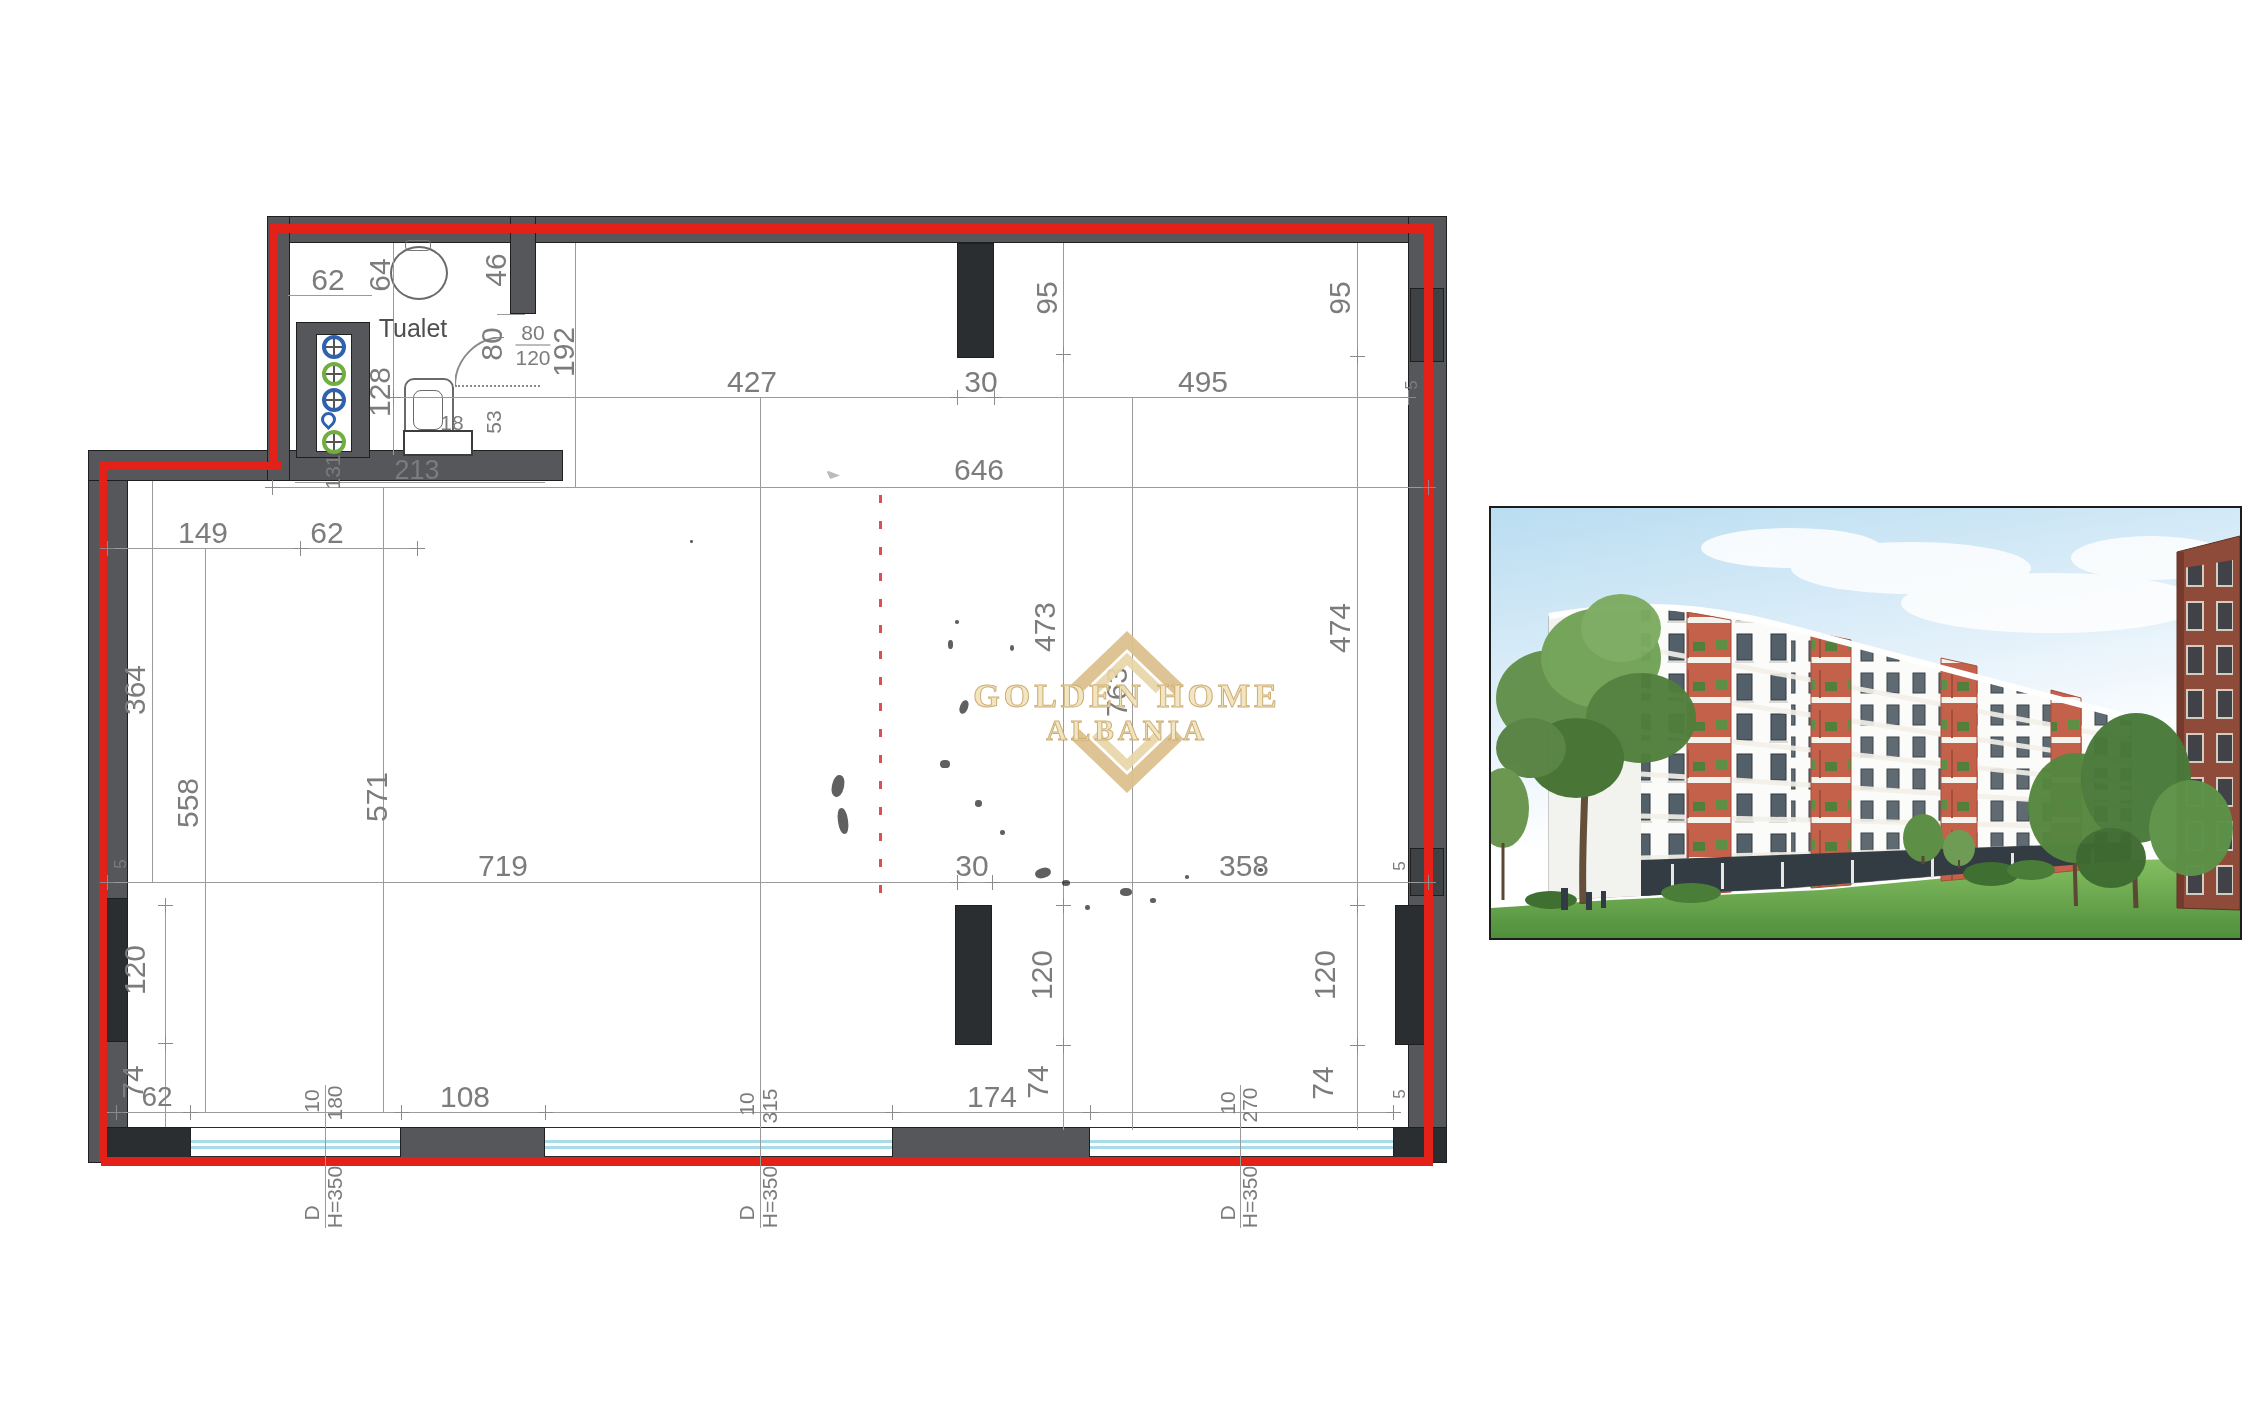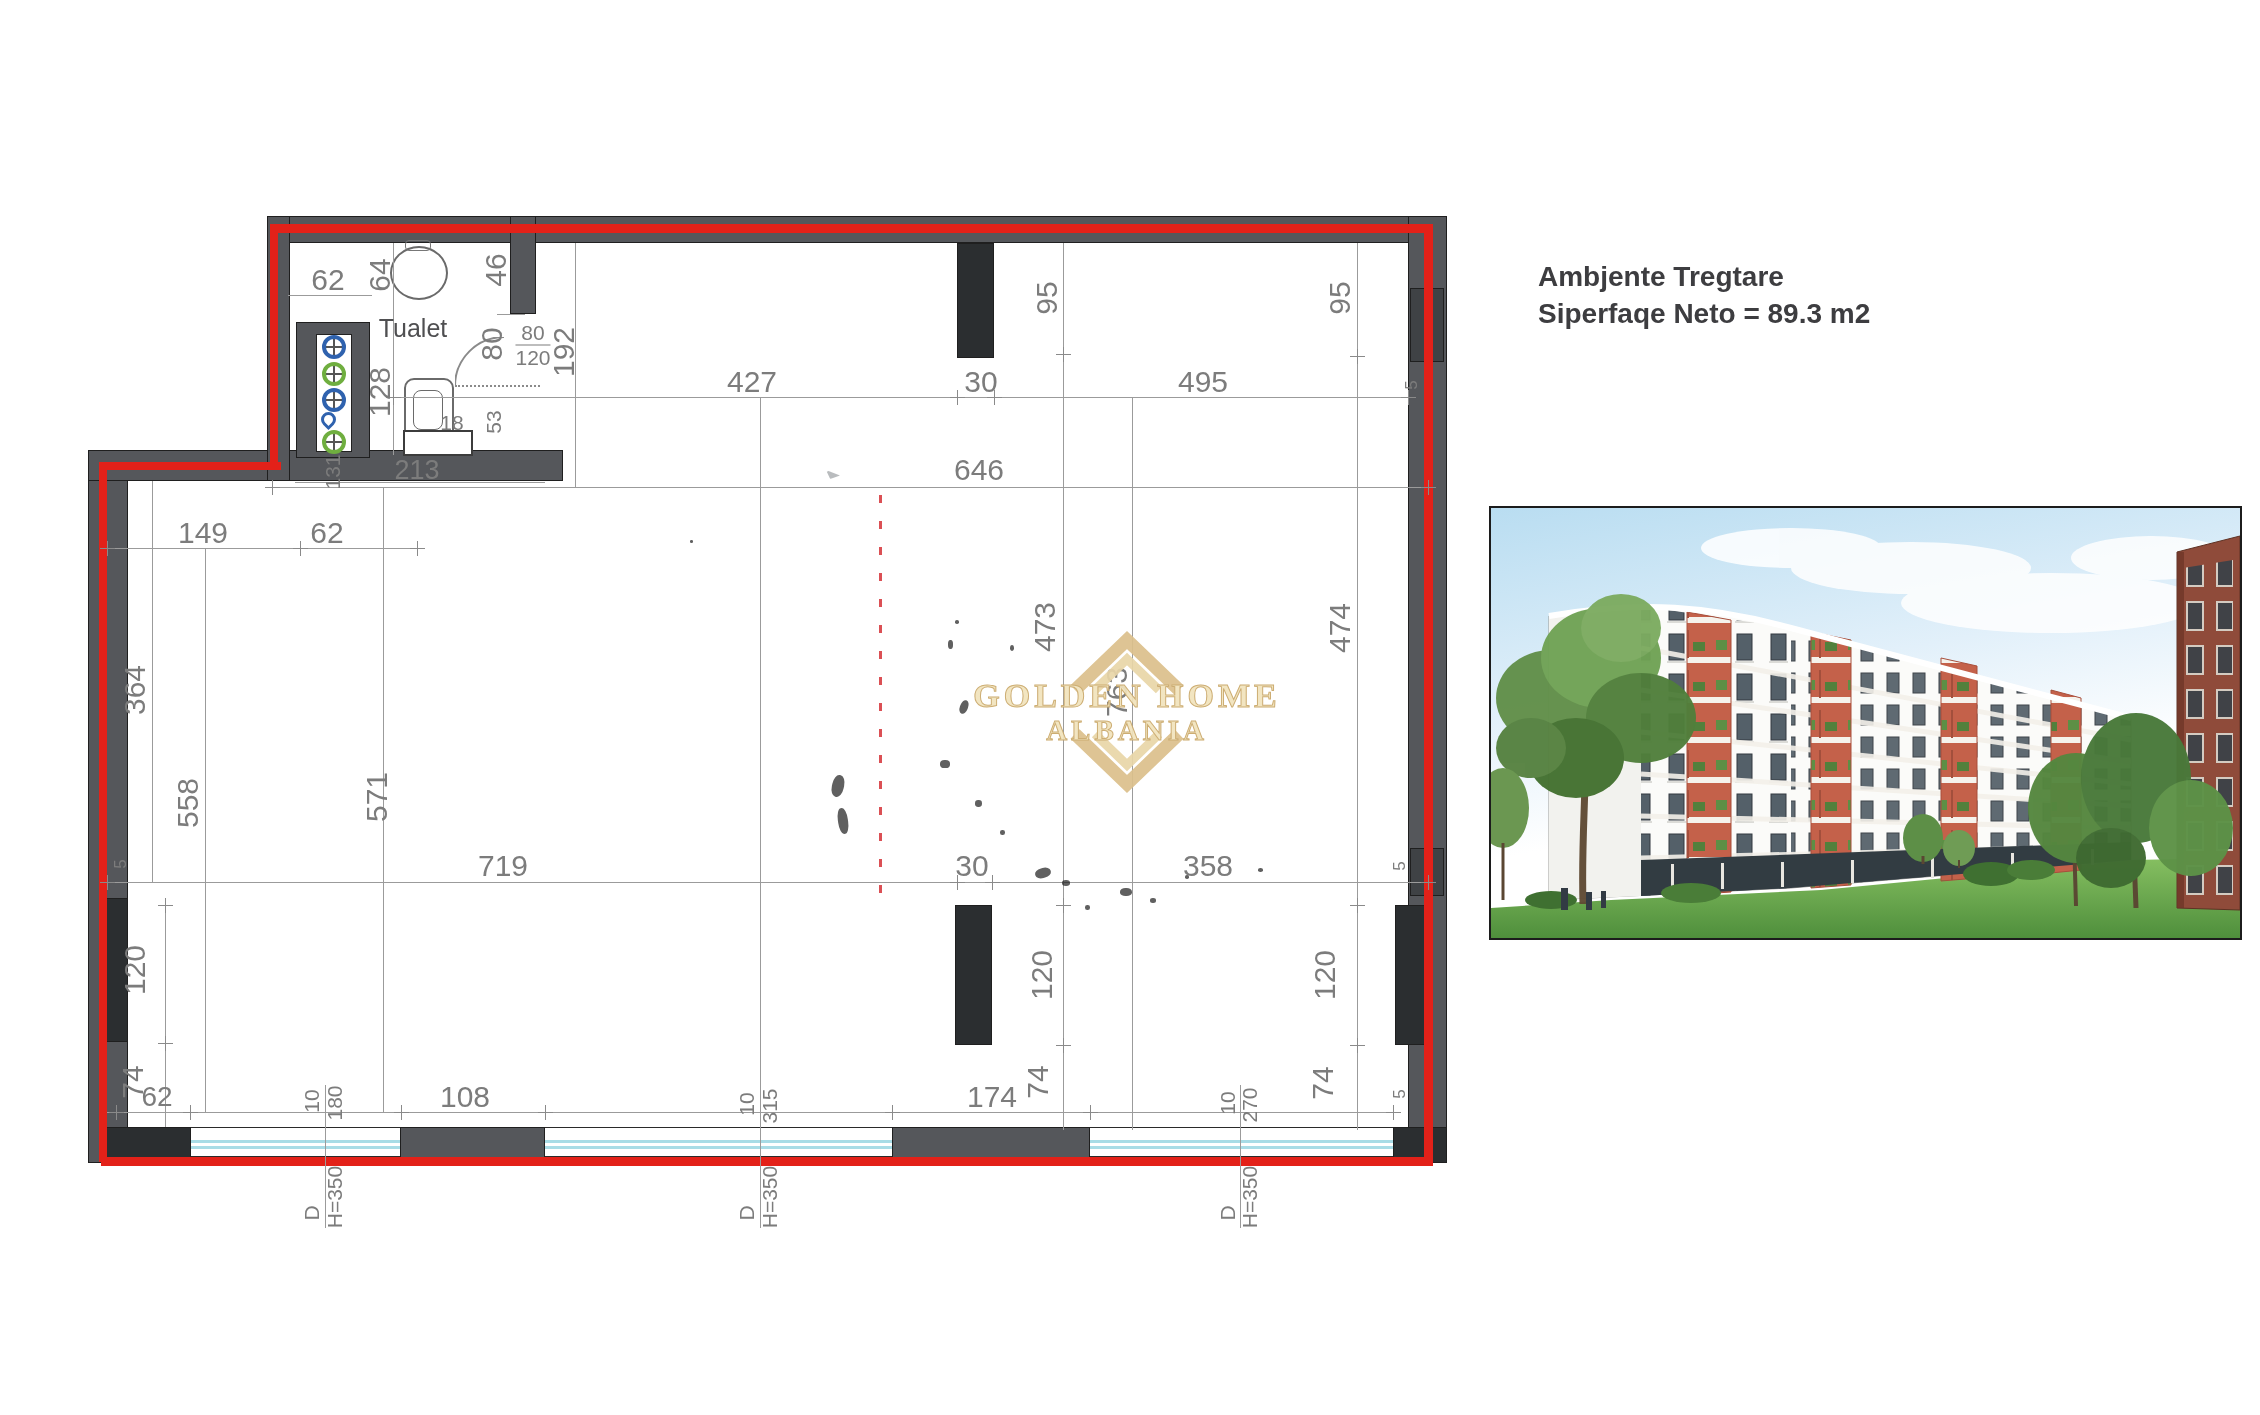--- a/index.html
+++ b/index.html
@@ -184,21 +184,21 @@
   <span class="d v xs" style="left:121px;top:864px;">5</span>
 
   <span class="d" style="left:203px;top:533px;">149</span>
   <span class="d" style="left:327px;top:533px;">62</span>
   <span class="d v" style="left:135px;top:690px;">364</span>
   <span class="d v" style="left:188px;top:803px;">558</span>
   <span class="d v" style="left:377px;top:797px;">571</span>
 
   <span class="d" style="left:503px;top:866px;">719</span>
   <span class="d" style="left:972px;top:866px;">30</span>
-  <span class="d" style="left:1208px;top:866px;text-align:center;">358</span>
+  <span class="d" style="left:1244px;top:866px;text-align:center;">358</span>
   <span class="d v" style="left:1045px;top:627px;">473</span>
   <span class="d v" style="left:1117px;top:692px;">763</span>
   <span class="d v" style="left:1340px;top:628px;">474</span>
 
   <span class="d v" style="left:135px;top:970px;">120</span>
   <span class="d v" style="left:133px;top:1082px;">74</span>
   <span class="d" style="left:157px;top:1097px;font-size:28px;">62</span>
   <span class="d" style="left:465px;top:1097px;">108</span>
 
   <span class="d" style="left:992px;top:1097px;">174</span>
@@ -243,24 +243,20 @@
 
   <svg class="wm" width="340" height="190" viewBox="0 0 340 190">
     <path d="M118,78 L170,28 L222,78" fill="none" stroke="#dcc08b" stroke-width="13"></path>
     <path d="M138,78 L170,47 L202,78" fill="none" stroke="#e9d6a8" stroke-width="9"></path>
     <path d="M118,122 L170,172 L222,122" fill="none" stroke="#dcc08b" stroke-width="13"></path>
     <path d="M138,122 L170,153 L202,122" fill="none" stroke="#e9d6a8" stroke-width="9"></path>
     <text x="170" y="95" text-anchor="middle" font-size="34" fill="#f1e3bc" stroke="#c9a768" stroke-width="1">GOLDEN HOME</text>
     <text x="170" y="128" text-anchor="middle" font-size="29" fill="#f1e3bc" stroke="#c9a768" stroke-width="1">ALBANIA</text>
   </svg>
 
-  <div class="title">
-    <div>Ambjente Tregtare</div>
-    <div>Siperfaqe Neto = 89.3 m2</div>
-  </div>
 
   <svg class="photo" width="749" height="430" viewBox="0 0 749 430">
     <defs>
       <linearGradient id="sky" x1="0" y1="0" x2="0.3" y2="1">
         <stop offset="0" stop-color="#b9ddf1"></stop>
           <stop offset="0.45" stop-color="#e2f0fa"></stop>
           <stop offset="0.75" stop-color="#ffffff"></stop>
       </linearGradient>
       <linearGradient id="grass" x1="0" y1="0" x2="0" y2="1">
         <stop offset="0" stop-color="#86bf61"></stop>

